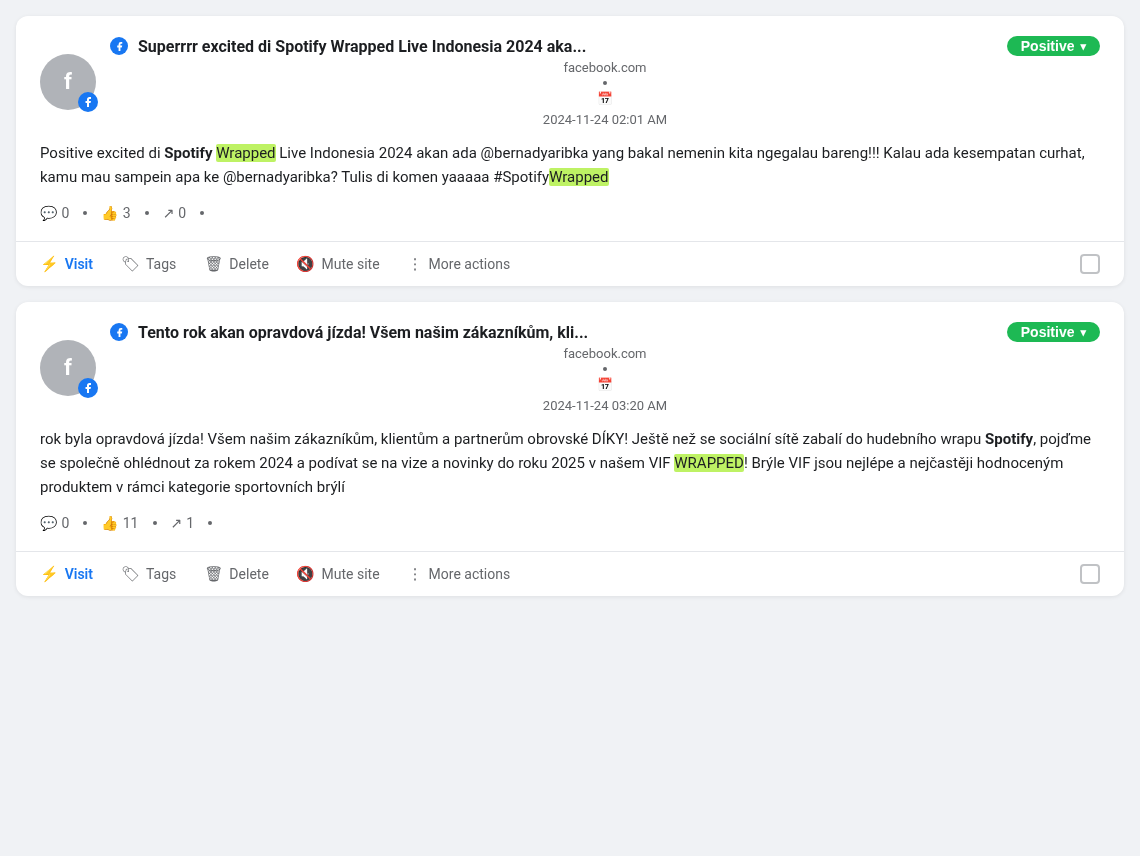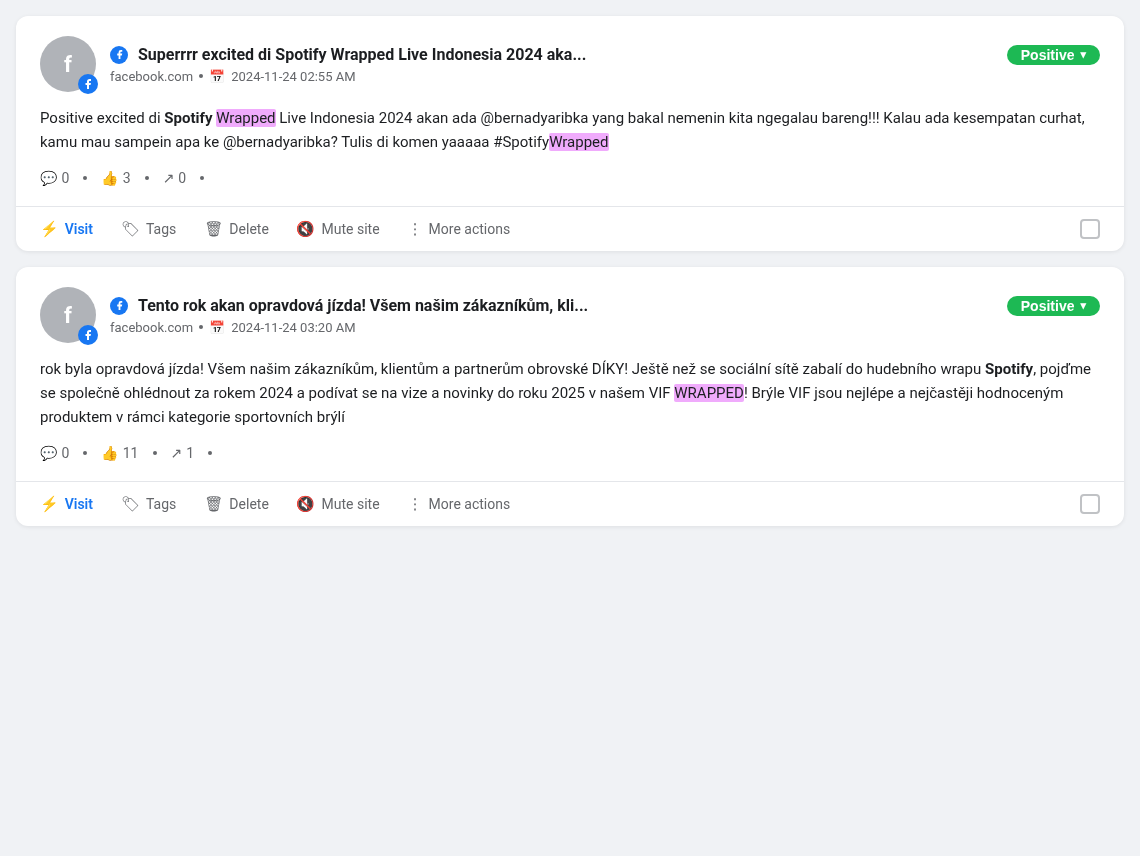--- a/index.html
+++ b/index.html
@@ -108,38 +108,39 @@
     }
     .sentiment-btn .chevron {
       font-size: 11px;
     }
     .post-source {
       display: flex;
       align-items: center;
       gap: 6px;
       font-size: 13px;
       color: #65676b;
+      flex-direction: column;
     }
     .source-dot {
       width: 4px;
       height: 4px;
       background: #65676b;
       border-radius: 50%;
     }
     .cal-icon {
       font-size: 13px;
     }
     .post-content {
       font-size: 15px;
       color: #1c1e21;
       line-height: 1.6;
       margin-bottom: 16px;
     }
     .highlight {
-      background: #f0abfc;
+      background: #bef264;
       border-radius: 2px;
     }
     .post-stats {
       display: flex;
       align-items: center;
       gap: 14px;
       font-size: 14px;
       color: #65676b;
       margin-bottom: 4px;
     }
@@ -218,21 +219,21 @@
             <span class="post-title">Superrrr excited di Spotify Wrapped Live Indonesia 2024 aka...</span>
             <button class="sentiment-btn">
               <span>Positive</span>
               <span class="chevron">▾</span>
             </button>
           </div>
           <div class="post-source">
             <span>facebook.com</span>
             <span class="source-dot"></span>
             <span class="cal-icon">📅</span>
-            <span>2024-11-24 02:55 AM</span>
+            <span>2024-11-24 02:01 AM</span>
           </div>
         </div>
       </div>
       <div class="post-content"><span>Positive excited di </span><strong>Spotify</strong><span> </span><span class="highlight">Wrapped</span><span> Live Indonesia 2024 akan ada @bernadyaribka yang bakal nemenin kita ngegalau bareng!!! Kalau ada kesempatan curhat, kamu mau sampein apa ke @bernadyaribka? Tulis di komen yaaaaa #Spotify</span><span class="highlight">Wrapped</span></div>
       <div class="post-stats">
         <div class="stat-item">
           <span>💬</span>
           <span>0</span>
         </div>
         <span class="stat-dot"></span>

